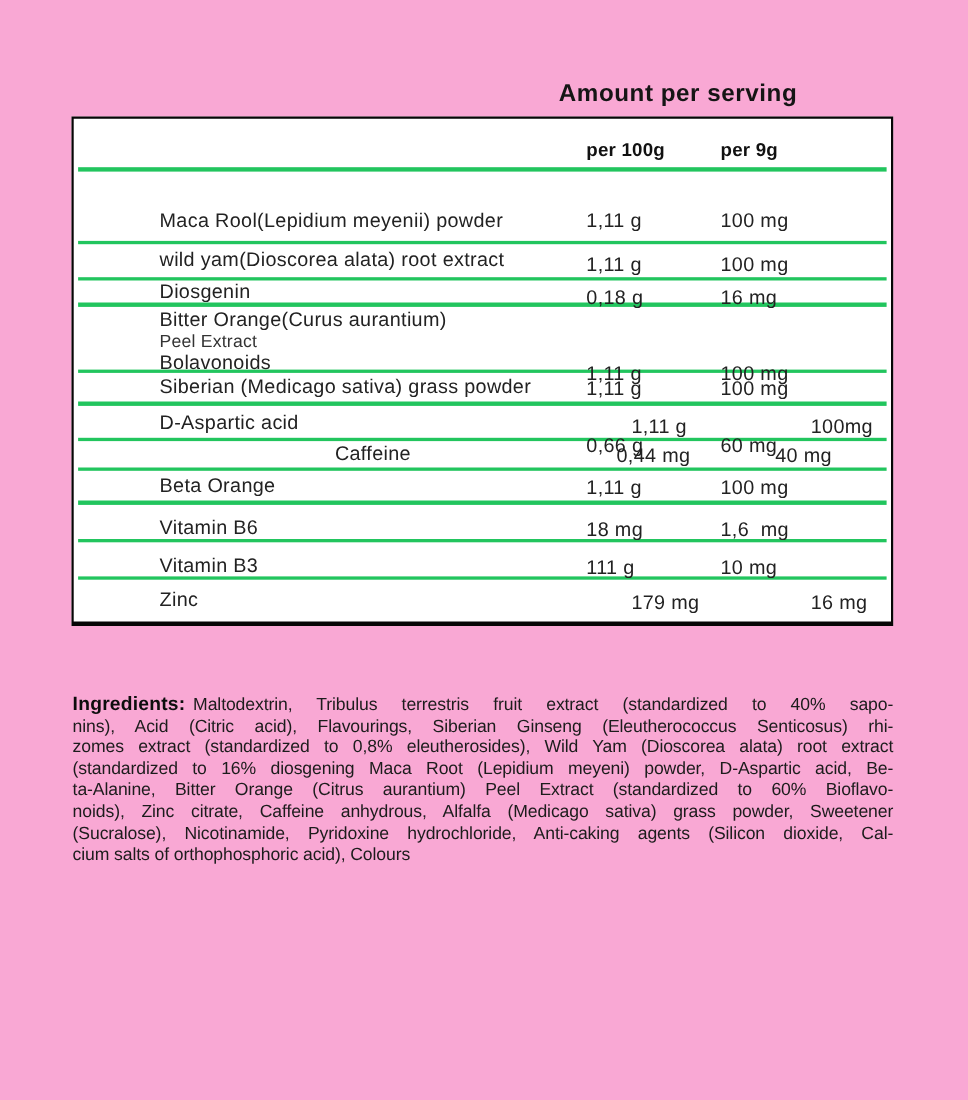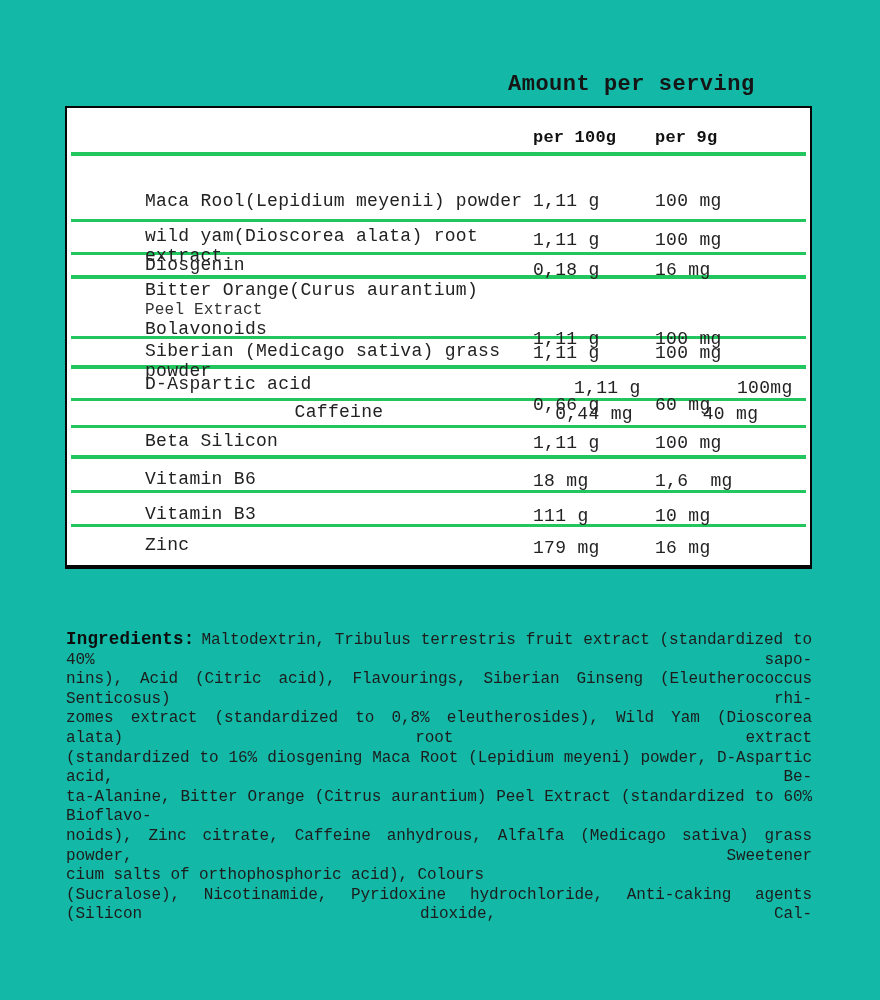--- a/index.html
+++ b/index.html
@@ -1,22 +1,22 @@
 <!DOCTYPE html>
 <html><head>
 <meta charset="utf-8">
 <style>
   * { margin: 0; padding: 0; box-sizing: border-box; }
   html, body { background: #ffffff; }
   .page {
     position: relative;
     width: 880px;
     height: 1000px;
-    background: #14b8a6;
-    font-family: Liberation Mono, monospace;
+    background: #f9a8d4;
+    font-family: Liberation Sans, sans-serif;
     color: #1b1b1b;
     overflow: hidden;
   }
   .title {
     position: absolute;
     top: 72px;
     left: 508px;
     font-size: 22px;
     font-weight: 600;
     letter-spacing: 0.5px;
@@ -67,21 +67,21 @@
   .r-caff .val { padding-top: 3px; }
   .r-beta { height: 31px; border-bottom-width: 4px; }
   .r-beta .cell-label { padding-top: 3px; }
   .r-beta .val { padding-top: 5px; }
   .r-b6 { height: 34px; }
   .r-b6 .cell-label { padding-top: 10px; }
   .r-b6 .val { padding-top: 12px; }
   .r-b3 { height: 34px; }
   .r-b3 .cell-label { padding-top: 11px; }
   .r-b3 .val { padding-top: 13px; }
-  .r-zinc { height: 38px; border-bottom: none; }
+  .r-zinc { height: 38px; border-bottom: none; gap: 41px; }
   .r-zinc .cell-label { padding-top: 8px; }
   .r-zinc .val { padding-top: 11px; }
 
   .ingredients {
     position: absolute;
     top: 630px;
     left: 66px;
     width: 746px;
     font-size: 16px;
     line-height: 19.6px;
@@ -162,21 +162,21 @@
       <div class="val">100mg</div>
     </div>
 
     <div class="t-row r-caff">
       <div class="cell-label">Caffeine</div>
       <div class="val">0,44 mg</div>
       <div class="val">40 mg</div>
     </div>
 
     <div class="t-row r-beta">
-      <div class="cell-label">Beta Silicon</div>
+      <div class="cell-label">Beta Orange</div>
       <div class="val">1,11 g</div>
       <div class="val">100 mg</div>
     </div>
 
     <div class="t-row r-b6">
       <div class="cell-label">Vitamin B6</div>
       <div class="val">18 mg</div>
       <div class="val">1,6  mg</div>
     </div>
 
@@ -194,17 +194,17 @@
 
   </div>
 
   <div class="ingredients">
     <div class="ing-line"><span class="ing-heading">Ingredients:</span><span>Maltodextrin, Tribulus terrestris fruit extract (standardized to 40% sapo-</span></div>
     <div class="ing-line">nins), Acid (Citric acid), Flavourings, Siberian Ginseng (Eleutherococcus Senticosus) rhi-</div>
     <div class="ing-line">zomes extract (standardized to 0,8% eleutherosides), Wild Yam (Dioscorea alata) root extract</div>
     <div class="ing-line">(standardized to 16% diosgening Maca Root (Lepidium meyeni) powder, D-Aspartic acid, Be-</div>
     <div class="ing-line">ta-Alanine, Bitter Orange (Citrus aurantium) Peel Extract (standardized to 60% Bioflavo-</div>
     <div class="ing-line">noids), Zinc citrate, Caffeine anhydrous, Alfalfa (Medicago sativa) grass powder, Sweetener</div>
+    <div class="ing-line">(Sucralose), Nicotinamide, Pyridoxine hydrochloride, Anti-caking agents (Silicon dioxide, Cal-</div>
     <div class="ing-line last">cium salts of orthophosphoric acid), Colours</div>
-    <div class="ing-line">(Sucralose), Nicotinamide, Pyridoxine hydrochloride, Anti-caking agents (Silicon dioxide, Cal-</div>
   </div>
 
 </div>
 
 </body></html>

